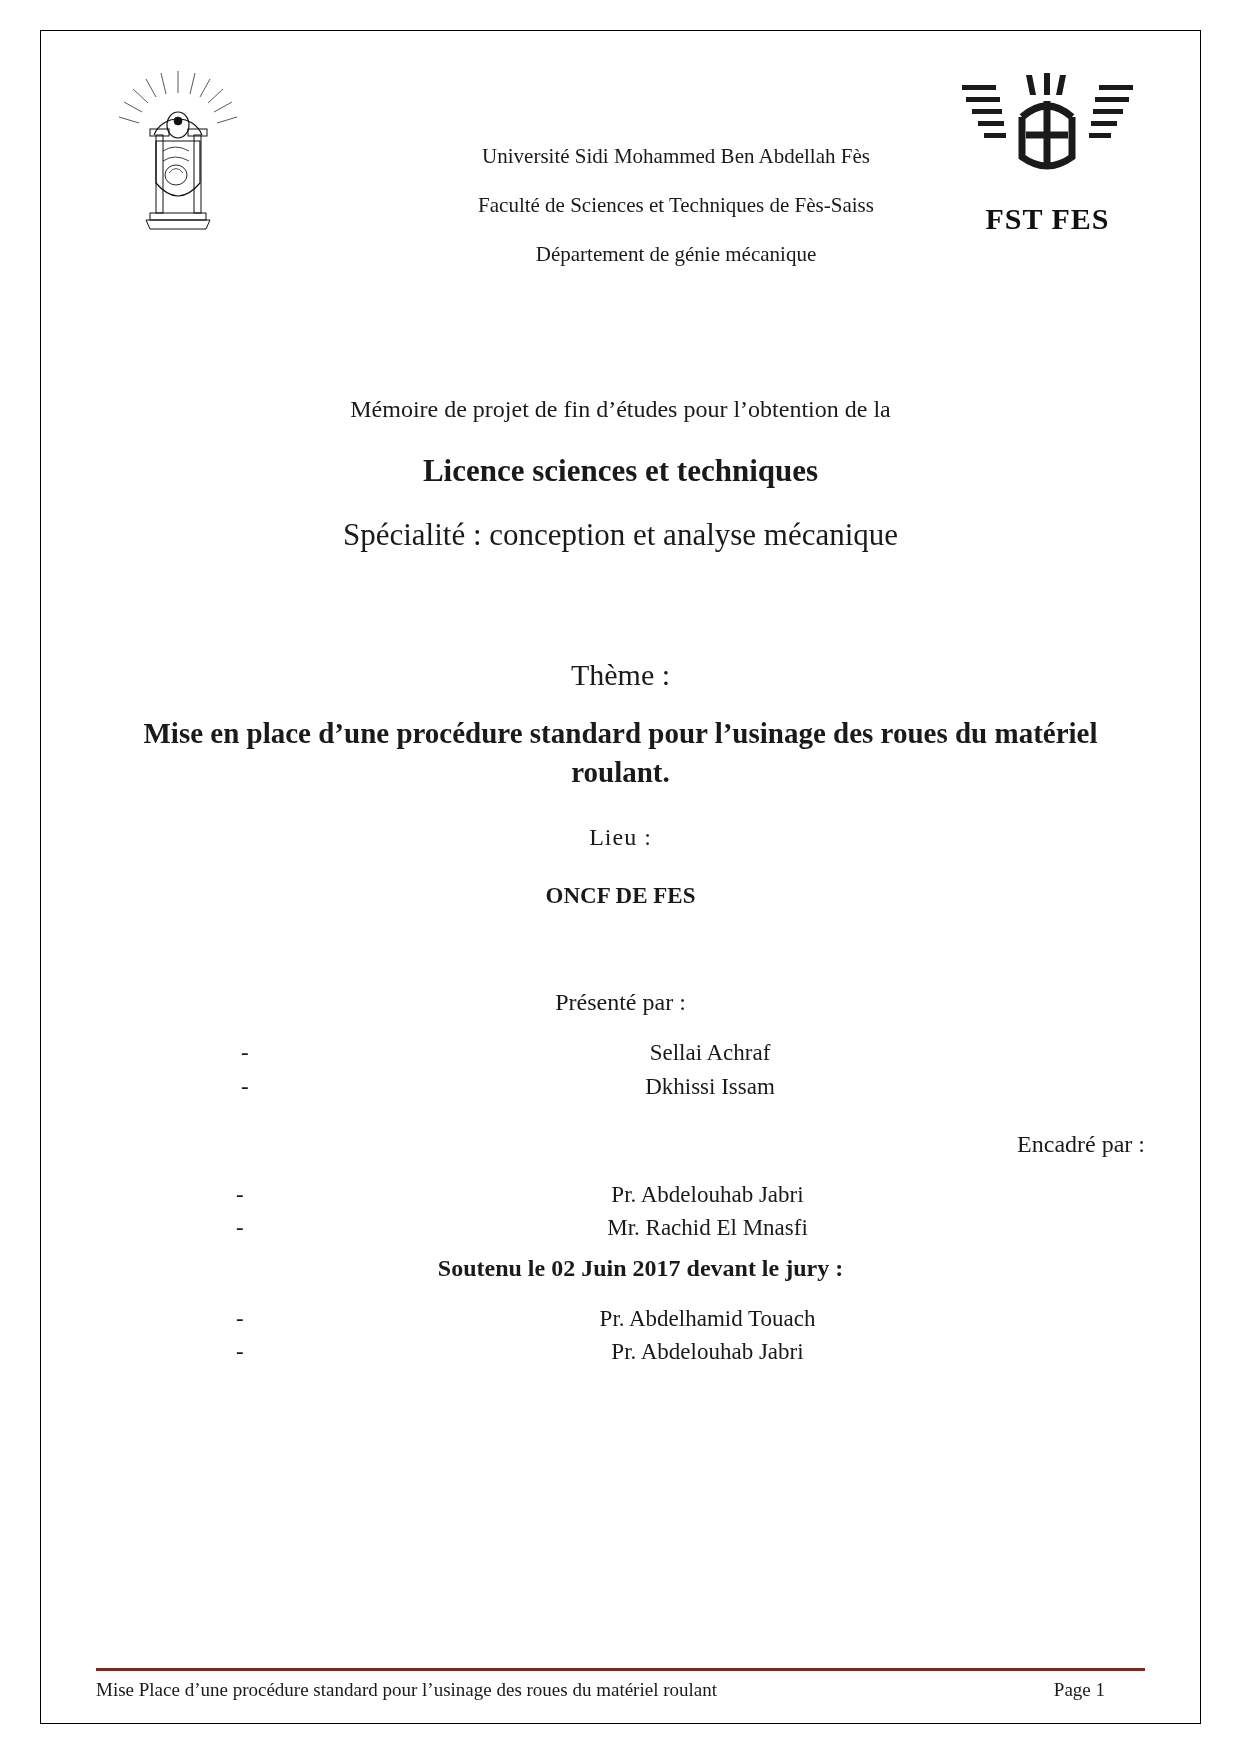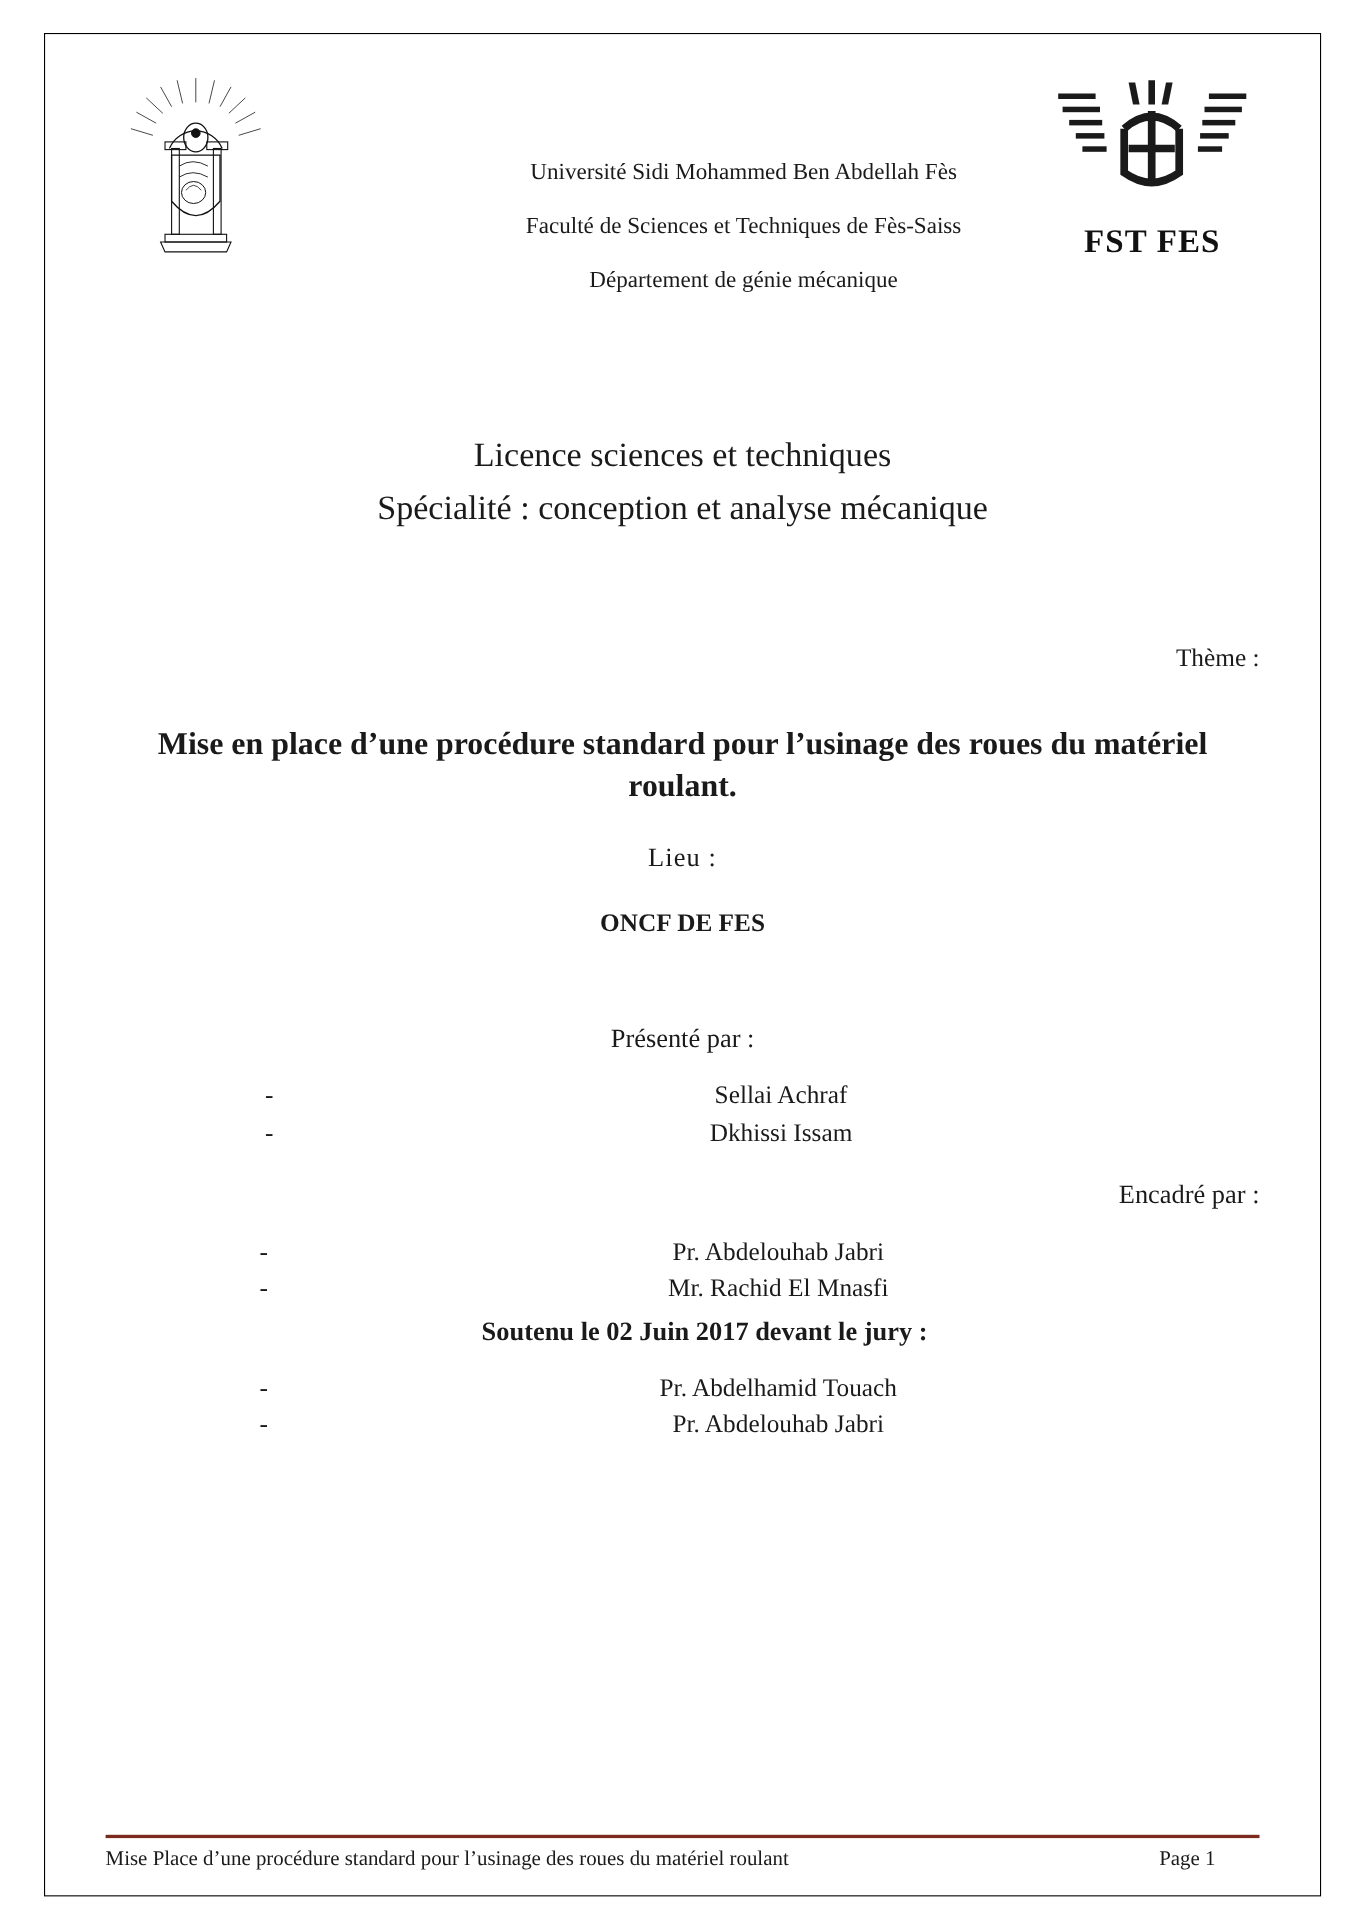--- a/index.html
+++ b/index.html
@@ -86,32 +86,31 @@
   .body-block {
     margin-top: 135px;
     text-align: center;
   }
   .line-memoire {
     font-size: 24px;
     margin-bottom: 30px;
   }
   .degree {
     font-size: 31px;
-    font-weight: normal;
-    margin-bottom: 12px;
+    font-weight: bold;
+    margin-bottom: 28px;
   }
   .speciality {
     font-size: 31px;
     font-weight: normal;
   }
   .theme-label {
-    font-size: 23px;
+    font-size: 30px;
     margin-top: 105px;
-    margin-bottom: 46px;
-    text-align: right;
+    margin-bottom: 22px;
   }
   .theme-title {
     font-size: 29px;
     font-weight: bold;
     line-height: 1.35;
     padding: 0 30px;
   }
   .lieu-label {
     font-size: 24px;
     margin-top: 32px;
@@ -264,20 +263,21 @@
             <path d="M62 46 L62 86 q25 18 50 0 L112 46"></path>
             <line x1="87" y1="30" x2="87" y2="96"></line>
             <line x1="66" y1="64" x2="108" y2="64"></line>
           </g>
         </svg>
         <div class="fst-text">FST FES</div>
       </div>
     </div>
 
     <div class="body-block">
+      <div class="line-memoire">Mémoire de projet de fin d’études pour l’obtention de la</div>
       <div class="degree">Licence sciences et techniques</div>
       <div class="speciality">Spécialité : conception et analyse mécanique</div>
 
       <div class="theme-label">Thème :</div>
       <div class="theme-title">Mise en place d’une procédure standard pour l’usinage des roues du matériel roulant.</div>
 
       <div class="lieu-label">Lieu     :</div>
       <div class="lieu-value">ONCF DE FES</div>
 
       <div class="presented-label">Présenté par :</div>

